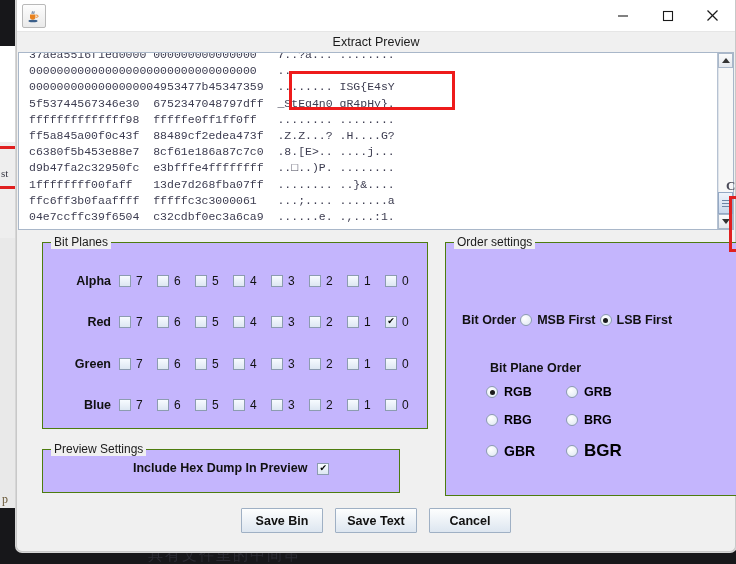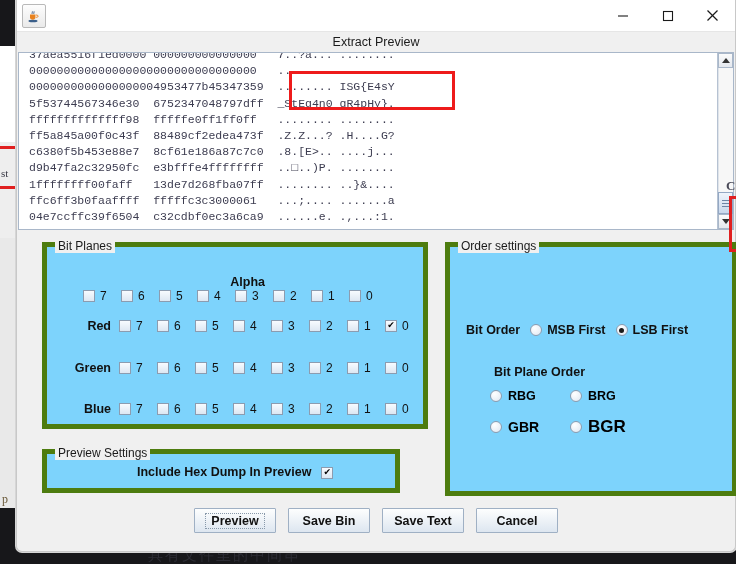--- a/index.html
+++ b/index.html
@@ -212,22 +212,22 @@
     width: 166px;
     height: 39px;
     border: 3px solid #ee1b1b;
     box-sizing: border-box;
     pointer-events: none;
   }
 
   
   .group {
     position: absolute;
-    border: 5px solid #4d7c0f;
-    background: #7dd3fc;
+    border: 1px solid #4d7c0f;
+    background: #c4b5fd;
     box-sizing: border-box;
   }
   .group-title {
     position: absolute;
     top: -8px;
     left: 8px;
     background: #f0f0f0;
     padding: 0 3px;
     font-size: 12px;
     color: #1b1b1b;
@@ -465,21 +465,21 @@
           </div>
         <div class="vs-btn vs-down">
             <span class="arrow-down"></span>
           </div>
       </div>
     </div>
 
     <div class="group" id="grp-bitplanes">
       <div class="group-title">Bit Planes</div>
       <div id="bp-rows">
-          <div class="bp-row" style="top: 28px; flex-direction: column;">
+          <div class="bp-row" style="top: 28px;">
             <div class="bp-label">Alpha</div>
             <div class="bp-cells">
               <div class="bp-cell">
                 <span class="cb"></span>
                 <span class="bit-num">7</span>
               </div>
               <div class="bp-cell">
                 <span class="cb"></span>
                 <span class="bit-num">6</span>
               </div>
@@ -620,36 +620,46 @@
               </div>
             </div>
           </div>
         </div>
     </div>
 
     <div class="group" id="grp-order">
       <div class="group-title">Order settings</div>
 
 
-      <div class="row-line" style="left:16px;top:76px;gap:10px;align-items:flex-end;">
+      <div class="row-line" style="left:16px;top:70px;gap:4px;align-items:flex-end;">
         <span class="lbl">Bit Order</span>
         <span class="radio-item">
           <span class="radio"></span>
           <span>MSB First</span>
         </span>
         <span class="radio-item">
           <span class="radio sel"></span>
           <span>LSB First</span>
         </span>
       </div>
 
       <div class="bpo-title">Bit Plane Order</div>
       <div class="bpo-grid" id="bpo-grid">
           <div class="gr">
             <div class="gcell">
+              <span class="radio sel"></span>
+              <span style="font-size: 12.5px; font-weight: bold;">RGB</span>
+            </div>
+            <div class="gcell">
+              <span class="radio"></span>
+              <span style="font-size: 12.5px; font-weight: bold;">GRB</span>
+            </div>
+          </div>
+          <div class="gr">
+            <div class="gcell">
               <span class="radio"></span>
               <span style="font-size: 12.5px; font-weight: bold;">RBG</span>
             </div>
             <div class="gcell">
               <span class="radio"></span>
               <span style="font-size: 12.5px; font-weight: bold;">BRG</span>
             </div>
           </div>
           <div class="gr">
             <div class="gcell">
@@ -666,23 +676,20 @@
 
     <div class="group" id="grp-preview">
       <div class="group-title">Preview Settings</div>
       <div class="ps-line">
         <span>Include Hex Dump In Preview</span>
         <span class="cb checked"></span>
       </div>
     </div>
 
     <div class="btnbar">
-      <div class="btn focused">
-          <span class="inner">Preview</span>
-        </div>
       <div class="btn">
           <span class="inner">Save Bin</span>
         </div>
       <div class="btn">
           <span class="inner">Save Text</span>
         </div>
       <div class="btn">
           <span class="inner">Cancel</span>
         </div>
     </div>

